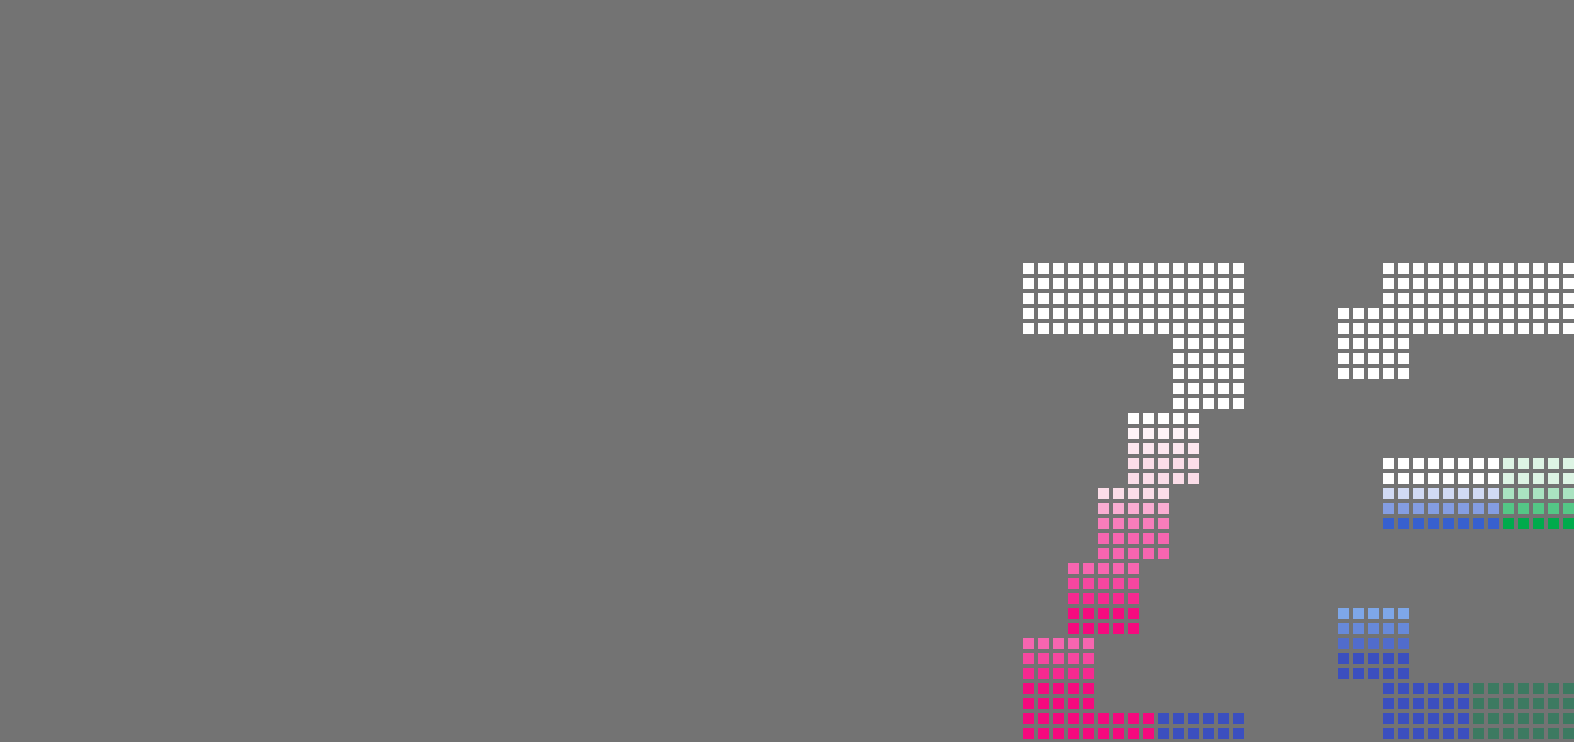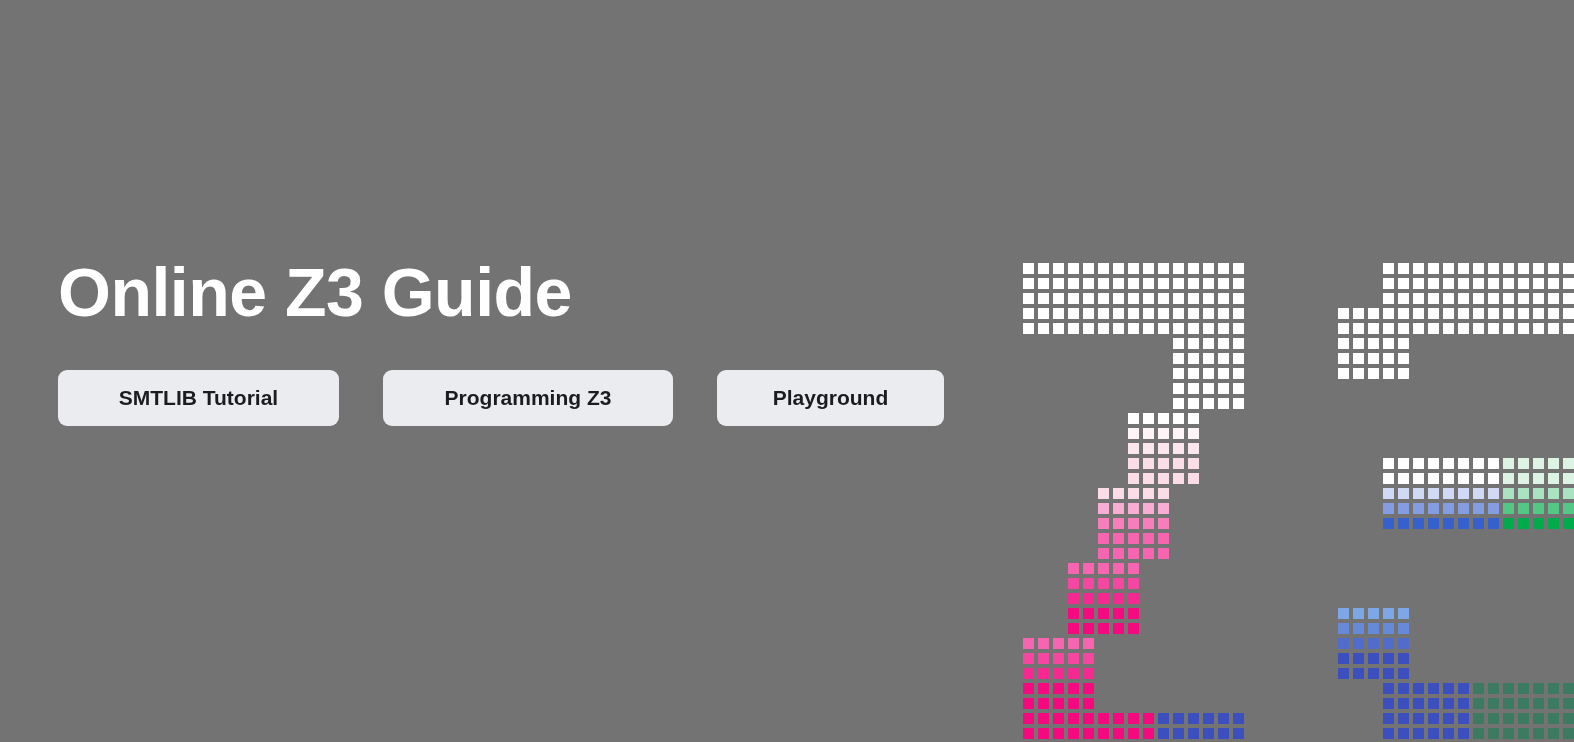--- a/index.html
+++ b/index.html
@@ -80,29 +80,20 @@
     display: block;
     width: 100%;
     height: 100%;
   }
 </style>
 </head>
 <body>
 
 <div class="hero">
 
-  <div class="hero-left">
-    <h1 class="hero-title">Online Z3 Guide</h1>
-
-    <div class="btn-row">
-      <button class="btn" id="btn-smtlib">SMTLIB Tutorial</button>
-      <button class="btn" id="btn-prog">Programming Z3</button>
-      <button class="btn" id="btn-play">Playground</button>
-    </div>
-  </div>
 
   <div class="logo" id="logo">
       <div class="cell" style="left: 0px; top: 0px;">
         <i style="background: rgb(255, 255, 255);"></i>
       </div>
       <div class="cell" style="left: 15px; top: 0px;">
         <i style="background: rgb(255, 255, 255);"></i>
       </div>
       <div class="cell" style="left: 30px; top: 0px;">
         <i style="background: rgb(255, 255, 255);"></i>

